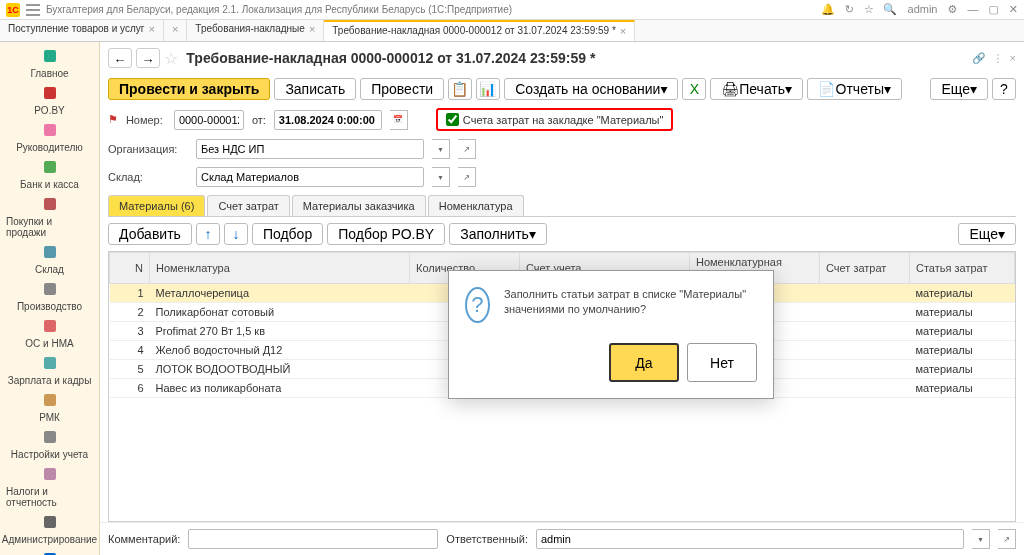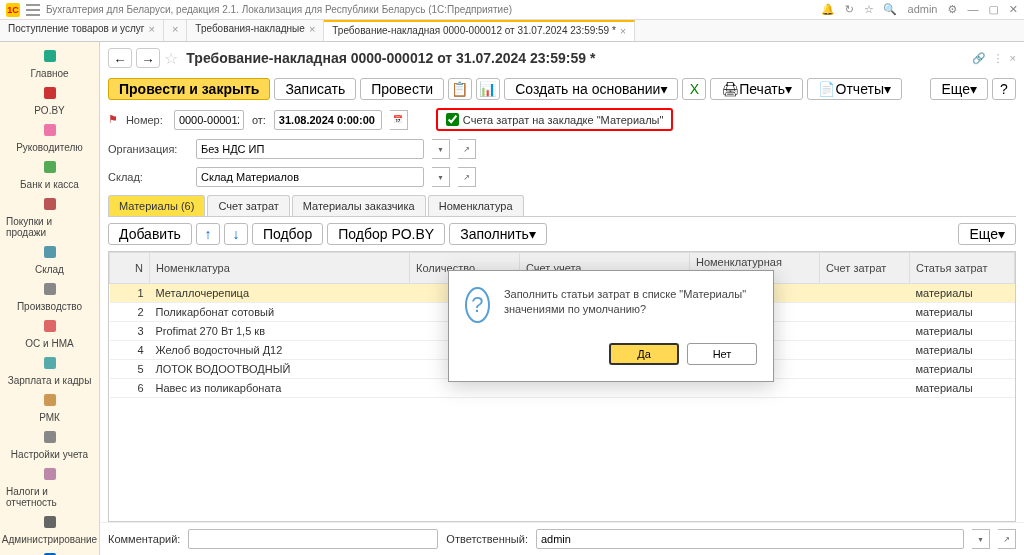--- a/index.html
+++ b/index.html
@@ -46,21 +46,21 @@
 th { background: #f0f0f0; border: 1px solid #ddd; padding: 3px 6px; text-align: left; font-weight: normal; color: #444; }
 td { border-bottom: 1px solid #eee; padding: 3px 6px; }
 tr.sel { background: #fff3c4; }
 .link-red { color: #c33; border-bottom: 1px solid #c33; }
 .footer { display: flex; padding: 6px 8px; gap: 8px; align-items: center; border-top: 1px solid #eee; }
 .modal { position: absolute; left: 348px; top: 228px; width: 326px; background: #fff; border: 1px solid #999; box-shadow: 0 4px 20px rgba(0,0,0,0.2); padding: 16px; display: flex; flex-direction: column; }
 .modal-body { display: flex; gap: 14px; align-items: flex-start; }
 .q-icon { width: 36px; height: 36px; border: 2px solid #5a9fd4; border-radius: 50%; display: flex; align-items: center; justify-content: center; color: #5a9fd4; font-size: 22px; }
 .modal-text { font-size: 11px; color: #444; line-height: 1.4; }
 .modal-btns { display: flex; justify-content: flex-end; gap: 8px; margin-top: 20px; }
-.modal-btn { width: 70px; height: 22px; border: 1px solid #999; border-radius: 3px; background: #fff; cursor: pointer; font-size: 11px; }
+.modal-btn { width: 70px; height: 39px; border: 1px solid #999; border-radius: 3px; background: #fff; cursor: pointer; font-size: 14px; }
 .modal-btn.yes { background: #ffd954; border: 2px solid #333; }
 .dropdown-addon { border: 1px solid #bbb; border-left: none; width: 18px; height: 20px; display: inline-flex; align-items: center; justify-content: center; font-size: 8px; color: #666; }
 .col-n { width: 40px; text-align: right; }
 .col-qty { text-align: right; }
 </style>
 </head>
 <body>
 
 <div class="titlebar">
   <span class="logo">1C</span>

